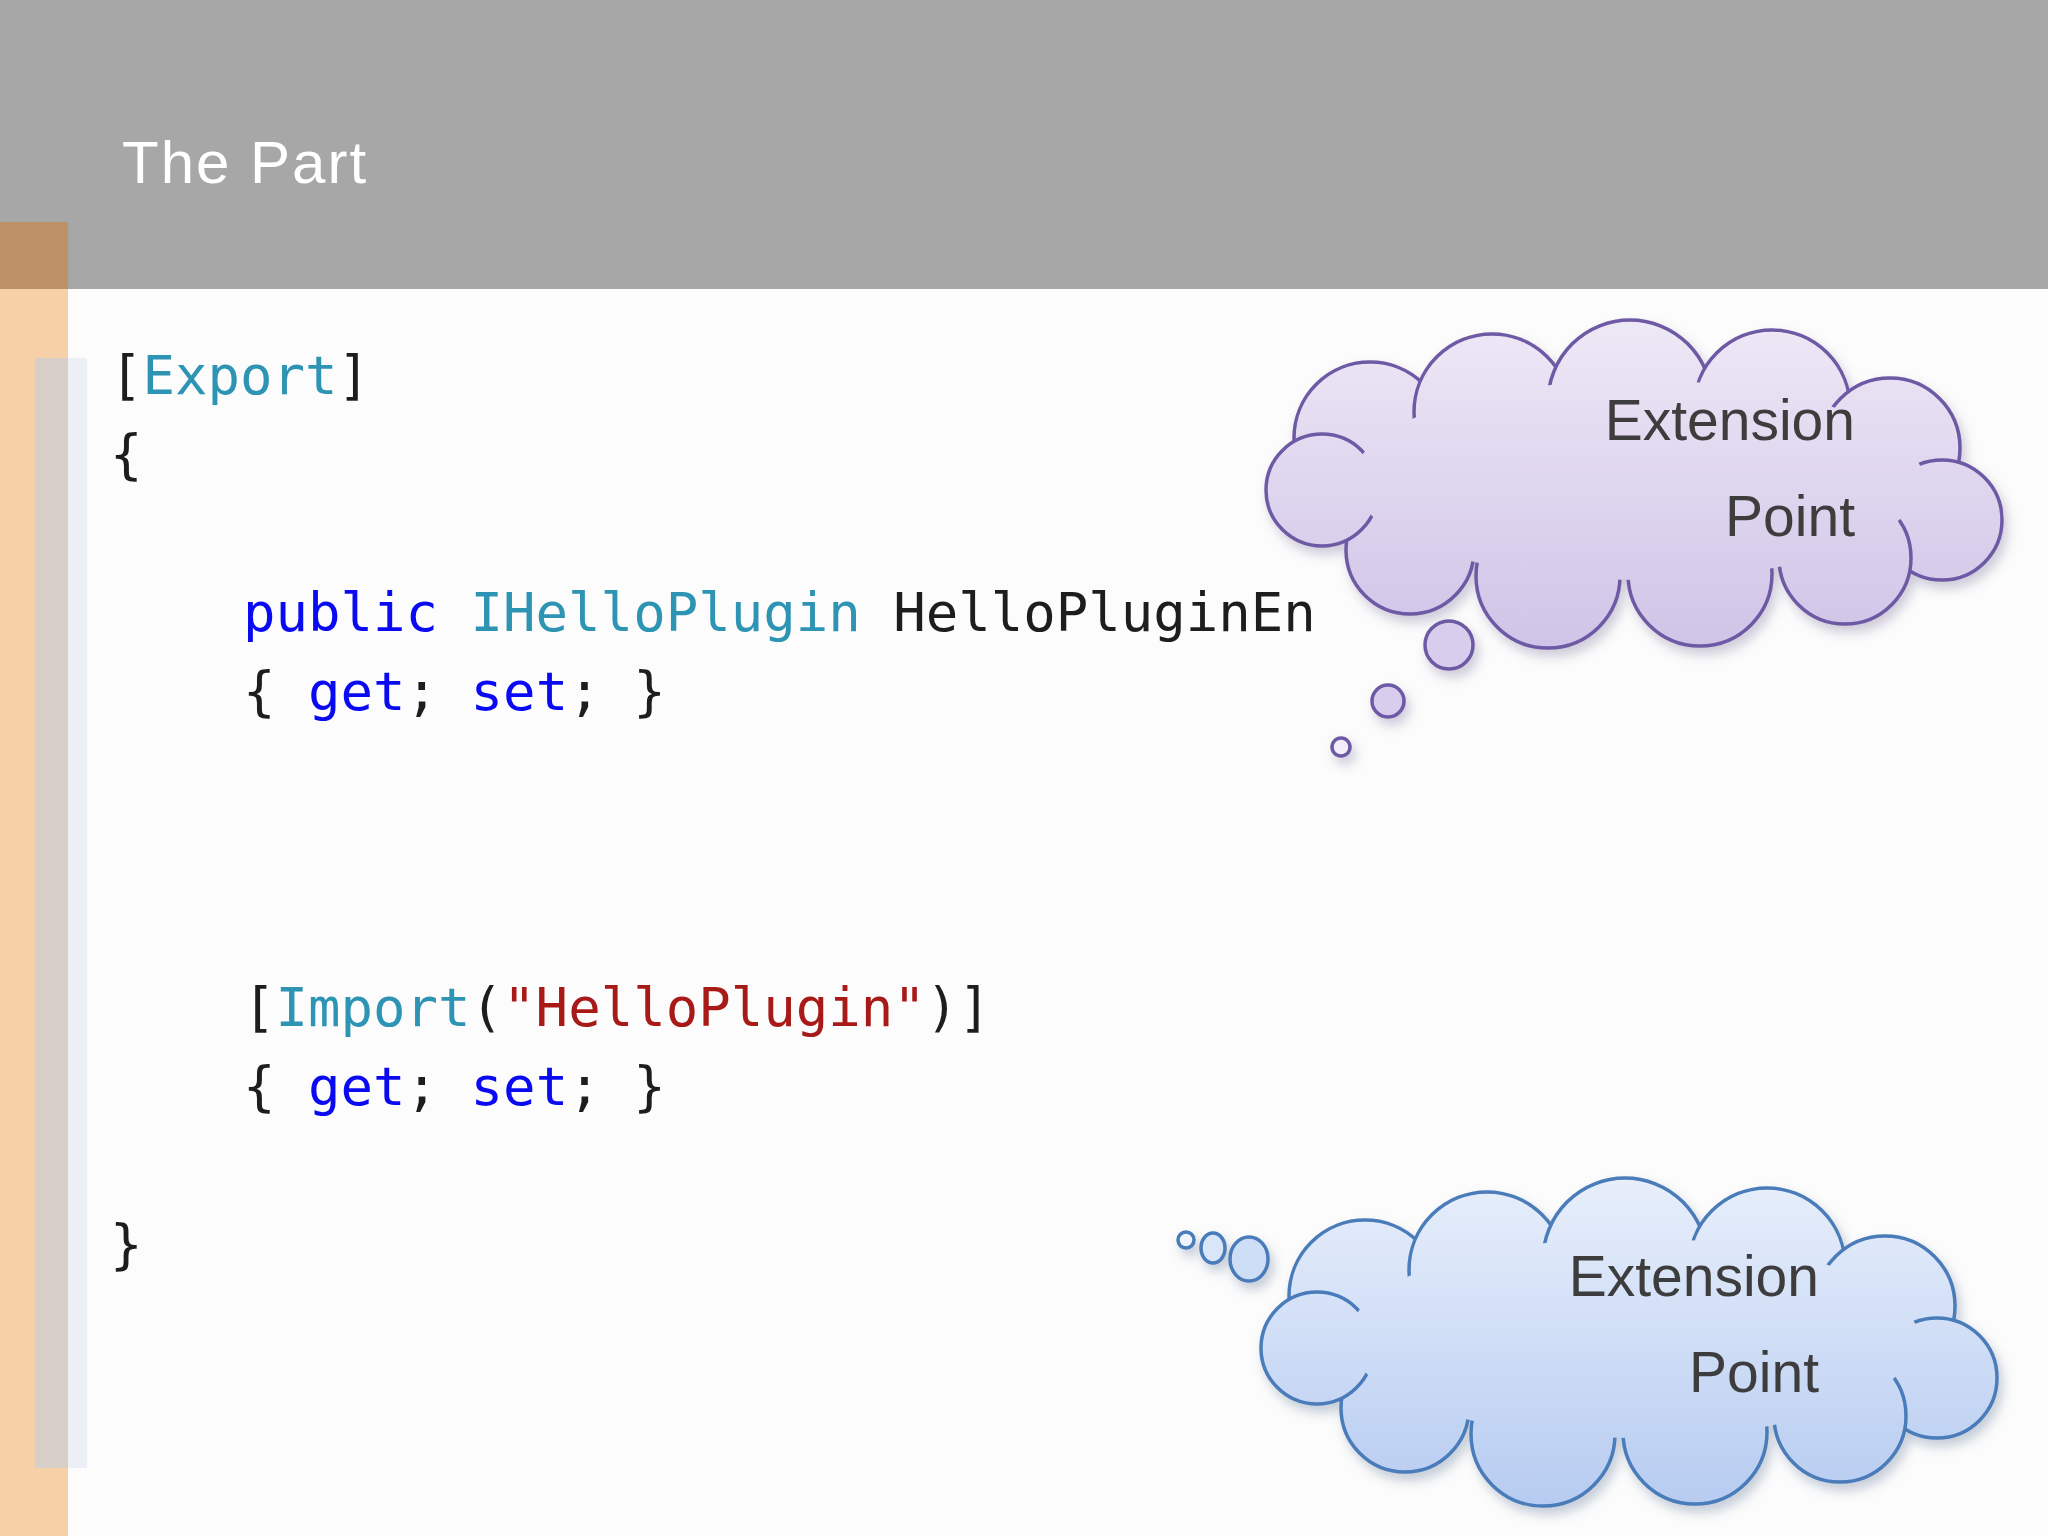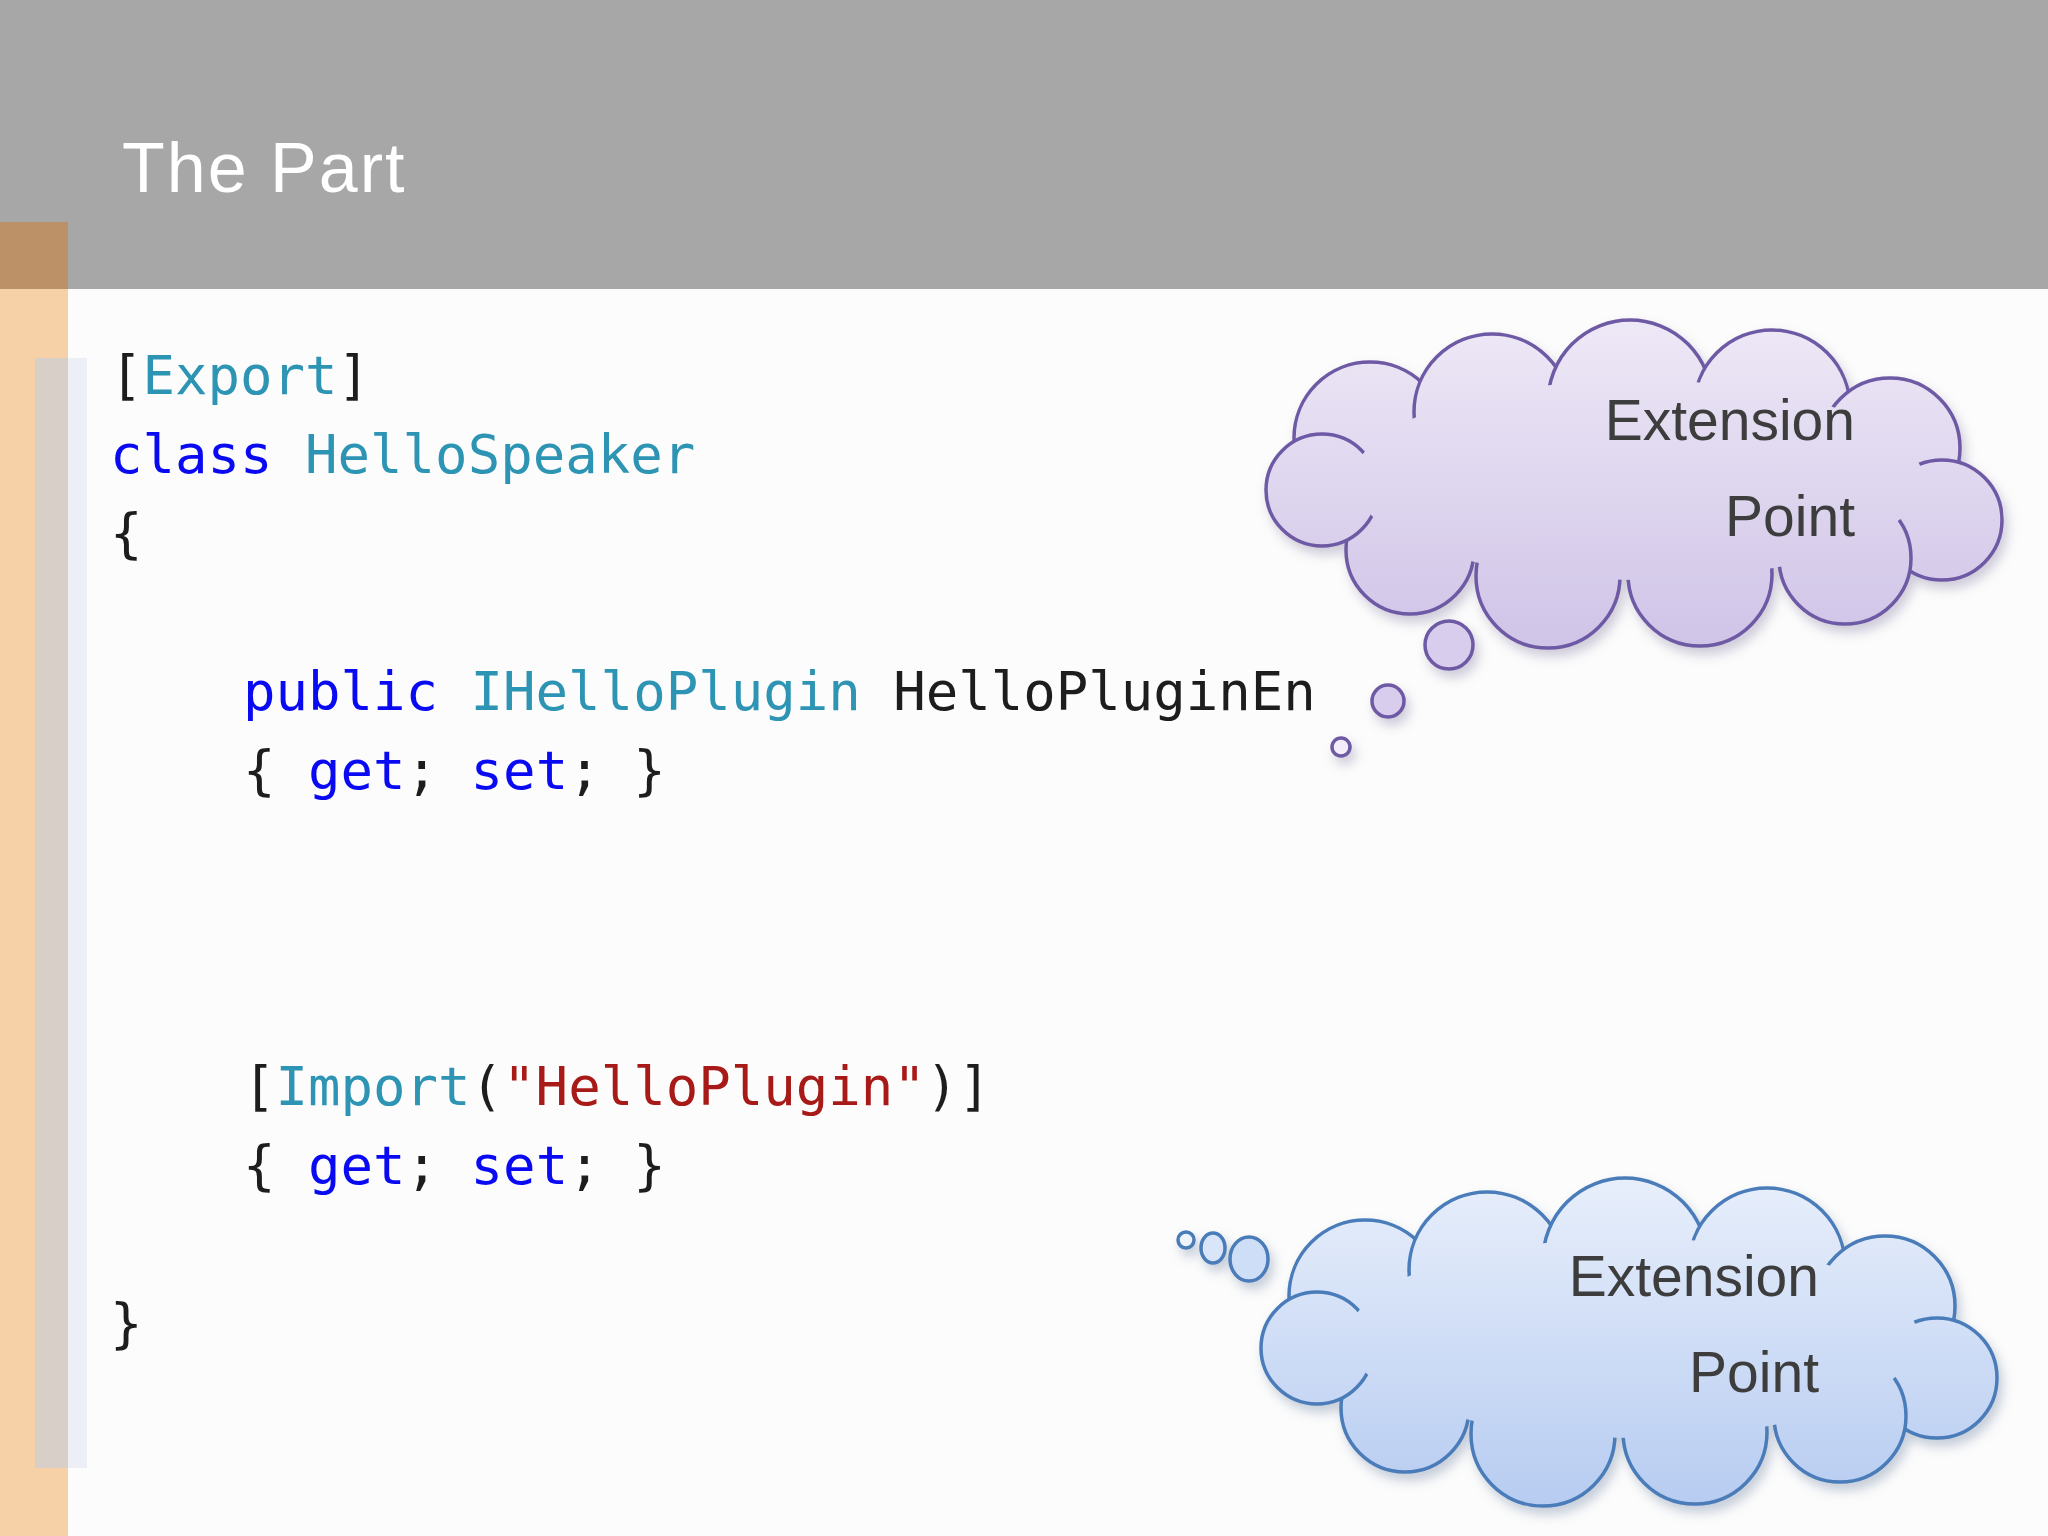--- a/index.html
+++ b/index.html
@@ -1,20 +1,20 @@
 <!DOCTYPE html>
 <html><head>
 <meta charset="utf-8">
 <style>
   html,body{margin:0;padding:0;background:#e0e0e0;}
   .slide{position:relative;width:2048px;height:1536px;background:#fcfcfc;overflow:hidden;
          font-family:"Liberation Sans",sans-serif;}
   
   .header{position:absolute;left:0;top:0;width:2048px;height:289px;background:#a7a7a7;}
-  .title{position:absolute;left:122px;top:128px;font-size:70px;font-weight:400;color:#ffffff;
+  .title{position:absolute;left:122px;top:128px;font-size:60px;font-weight:400;color:#ffffff;
          letter-spacing:2px;}
   
   .stripe-tan-dark{position:absolute;left:0;top:222px;width:68px;height:67px;background:#bd9167;}
   .stripe-orange{position:absolute;left:0;top:289px;width:68px;height:1247px;background:#f6d0a6;}
   .bar-gray-over-orange{position:absolute;left:35px;top:358px;width:33px;height:1110px;background:#d8cfc8;}
   .bar-gray-over-white{position:absolute;left:68px;top:358px;width:19px;height:1110px;background:#edeff6;}
   
   #code-block{position:absolute;left:110px;top:336px;font-family:"DejaVu Sans Mono",monospace;
               font-size:54px;line-height:79px;}
   .code-line{height:79px;white-space:pre;}
@@ -40,21 +40,20 @@
   <div class="header"></div>
   <div class="title">The Part</div>
 
   <div class="stripe-tan-dark"></div>
   <div class="stripe-orange"></div>
   <div class="bar-gray-over-orange"></div>
   <div class="bar-gray-over-white"></div>
 
   <div id="code-block">
       <div class="code-line"><span class="tok-p">[</span><span class="tok-t">Export</span><span class="tok-p">]</span></div>
-      <div class="code-line"><span class="tok-k">class </span><span class="tok-t">HelloSpeaker</span></div>
       <div class="code-line"><span class="tok-p">{</span></div>
       <div class="code-line"></div>
       <div class="code-line ind-1"><span class="tok-k">public </span><span class="tok-t">IHelloPlugin </span><span class="tok-p">HelloPluginEn</span></div>
       <div class="code-line ind-1"><span class="tok-p">{ </span><span class="tok-k">get</span><span class="tok-p">; </span><span class="tok-k">set</span><span class="tok-p">; }</span></div>
       <div class="code-line"></div>
       <div class="code-line"></div>
       <div class="code-line"></div>
       <div class="code-line ind-1"><span class="tok-p">[</span><span class="tok-t">Import</span><span class="tok-p">(</span><span class="tok-s">"HelloPlugin"</span><span class="tok-p">)]</span></div>
       <div class="code-line ind-1"><span class="tok-p">{ </span><span class="tok-k">get</span><span class="tok-p">; </span><span class="tok-k">set</span><span class="tok-p">; }</span></div>
       <div class="code-line"></div>

